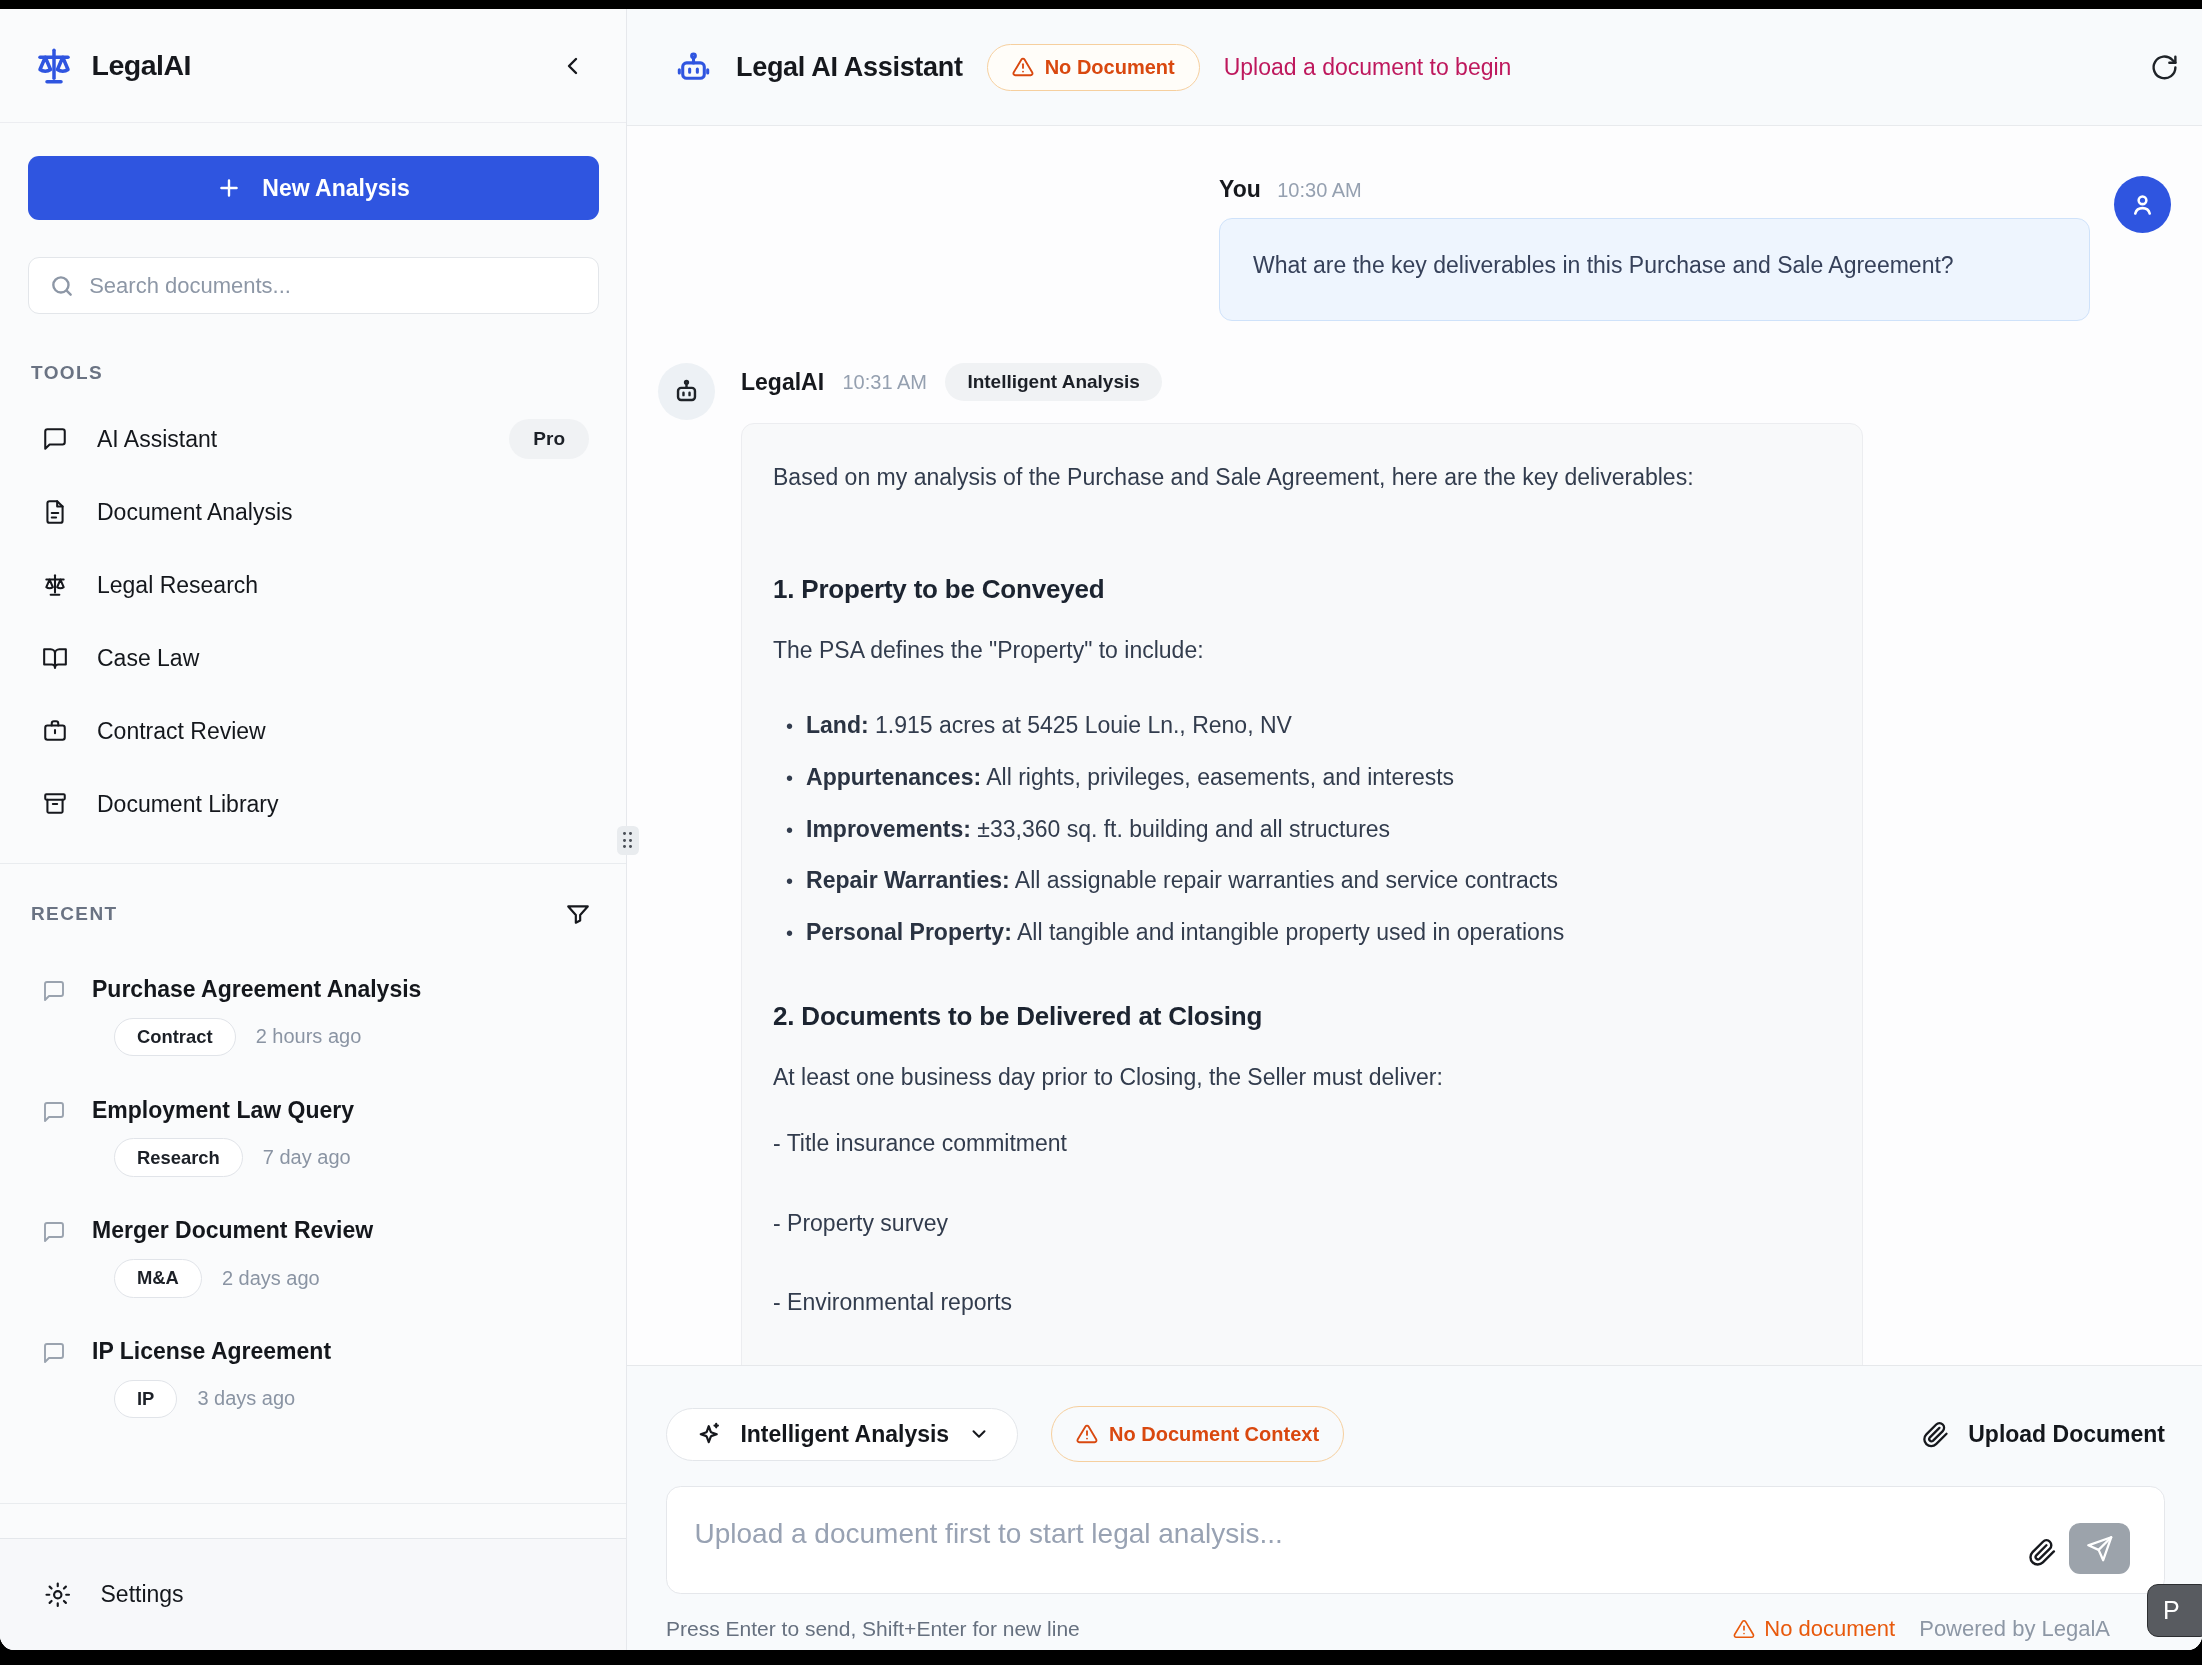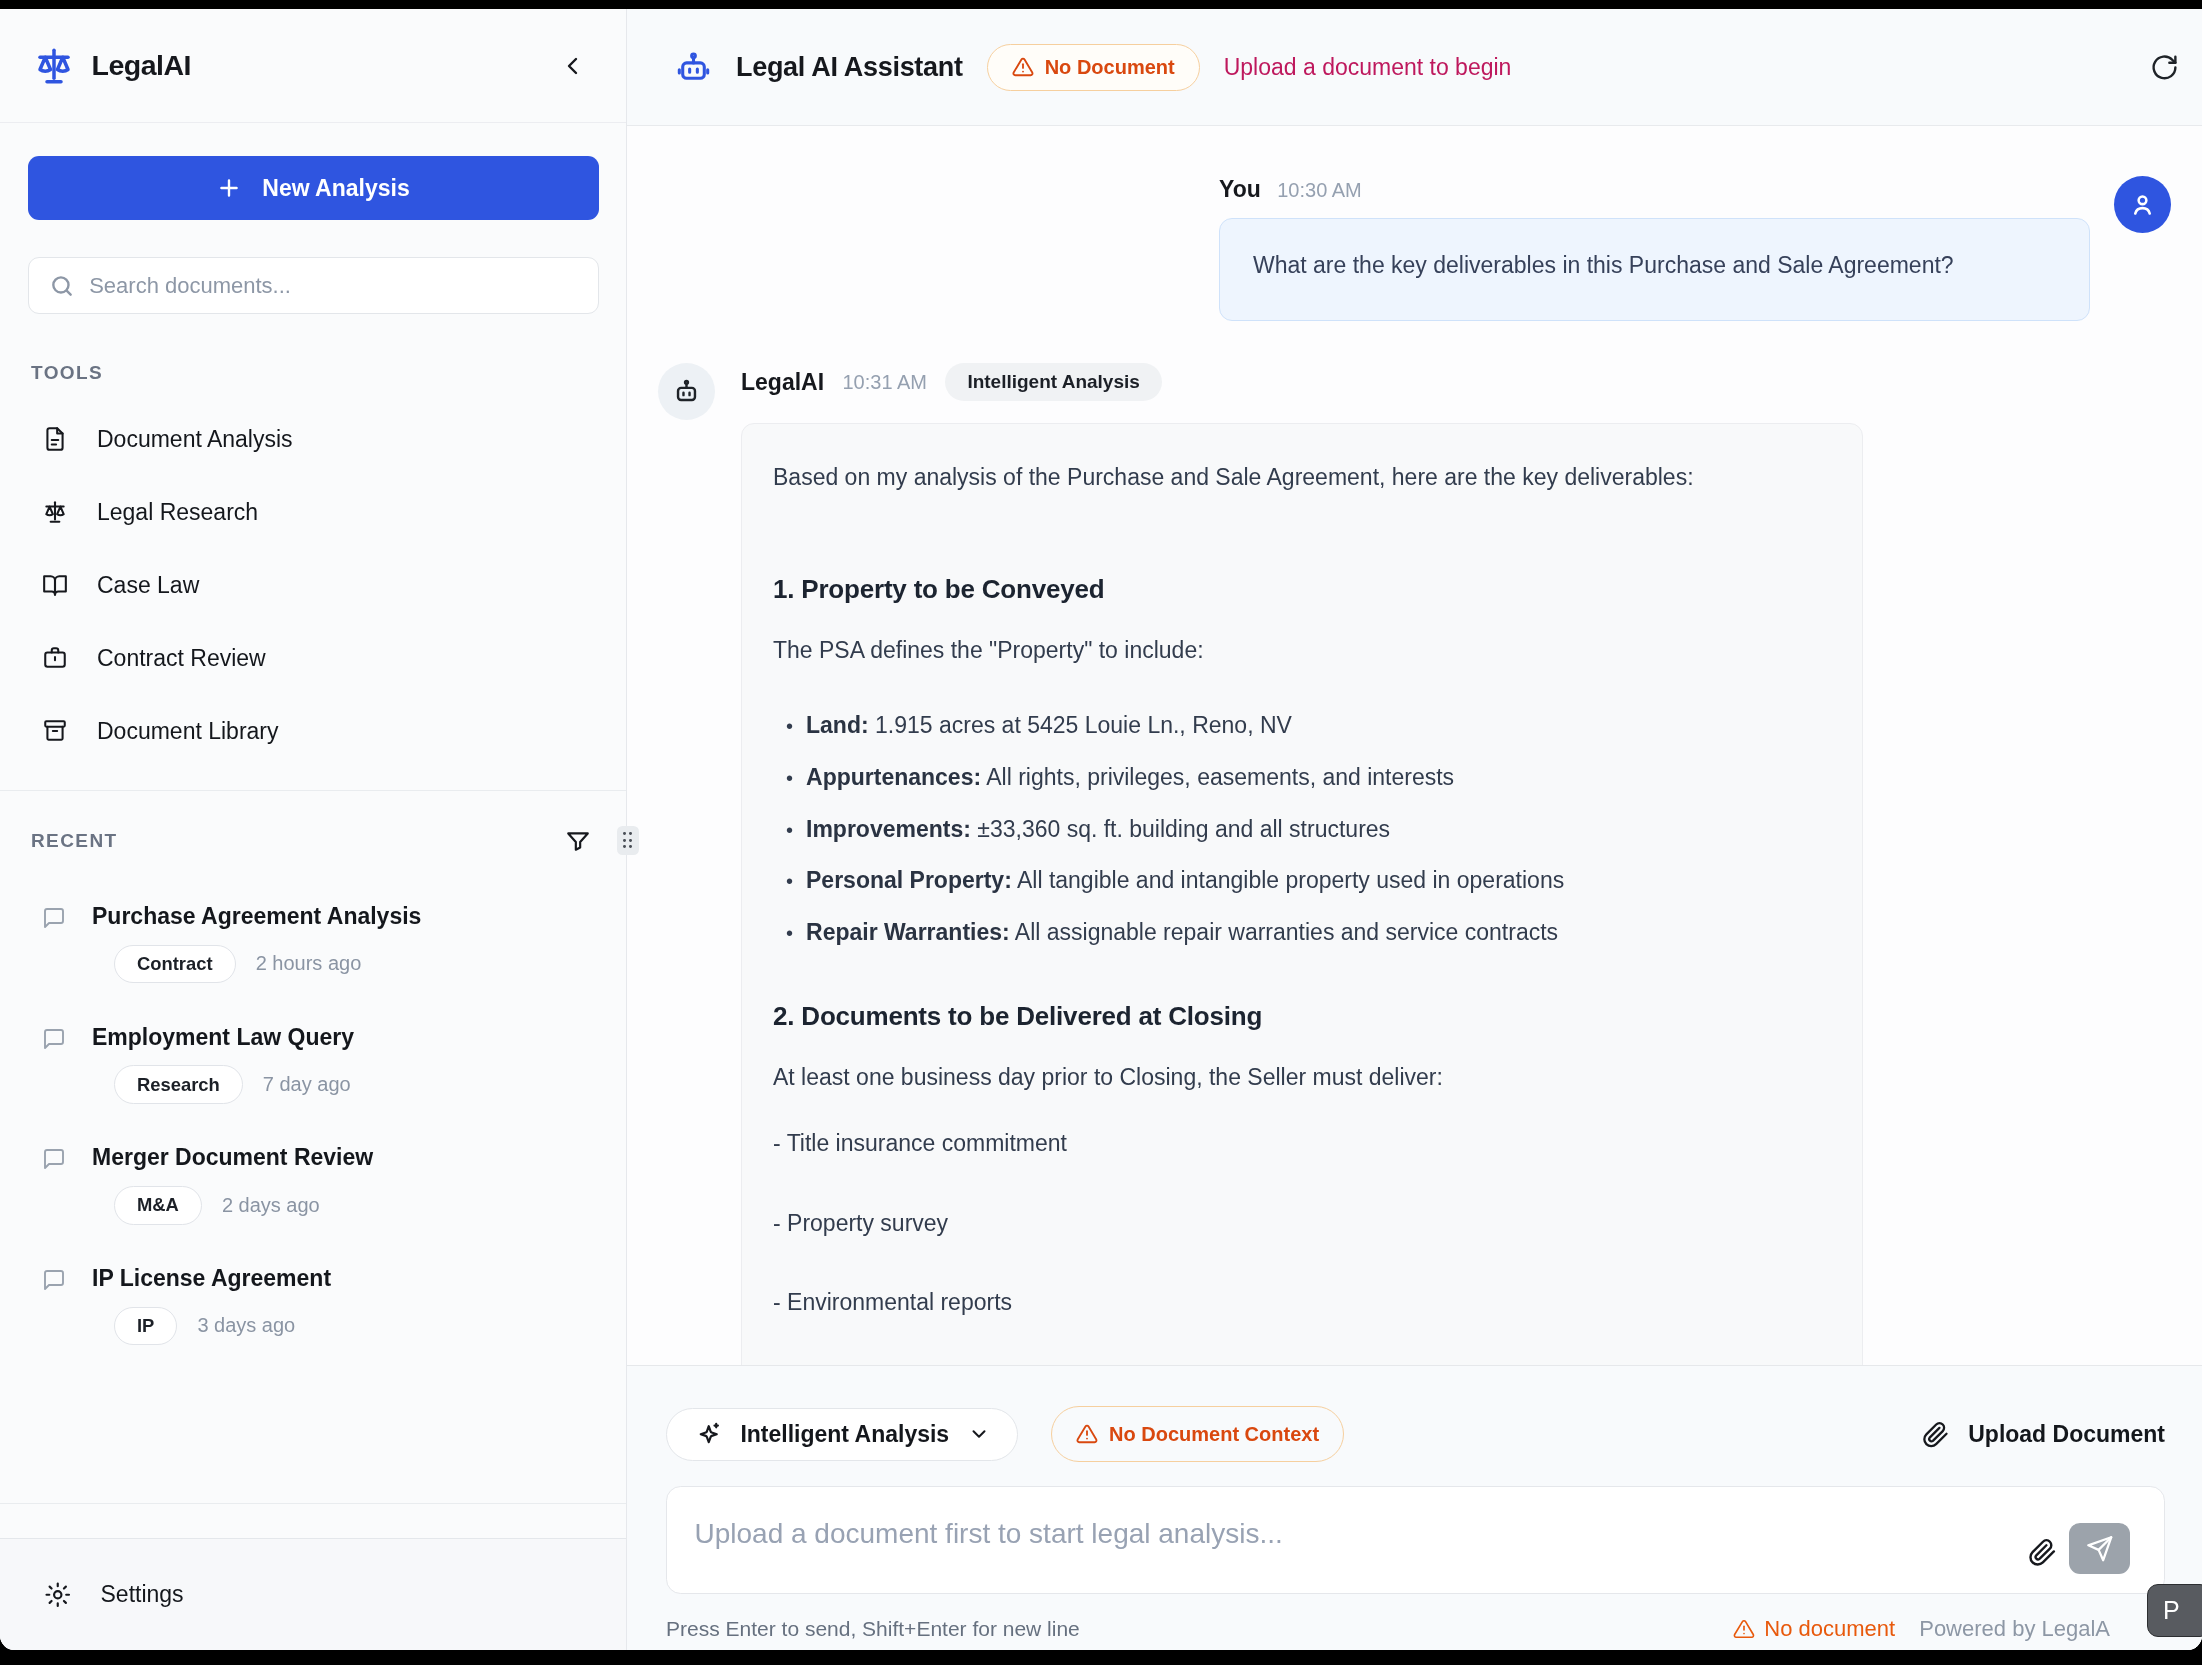--- a/index.html
+++ b/index.html
@@ -165,20 +165,27 @@
           </svg>
         <input type="text" placeholder="Search documents..." style="">
       </div>
     </div>
 
     <div class="side-label">TOOLS</div>
 
     <nav class="tools">
       <div class="tool-item">
         <svg width="26" height="26" viewBox="0 0 24 24" fill="none" stroke="#16181d" stroke-width="1.9" stroke-linecap="round" stroke-linejoin="round">
+            <path d="M21 15a2 2 0 0 1-2 2H7l-4 4V5a2 2 0 0 1 2-2h14a2 2 0 0 1 2 2z"></path>
+          </svg>
+        <span class="lbl">AI Assistant</span>
+        <span class="pill-gray">Pro</span>
+      </div>
+      <div class="tool-item">
+        <svg width="26" height="26" viewBox="0 0 24 24" fill="none" stroke="#16181d" stroke-width="1.9" stroke-linecap="round" stroke-linejoin="round">
             <path d="M14 2H7a2 2 0 0 0-2 2v16a2 2 0 0 0 2 2h10a2 2 0 0 0 2-2V7z"></path>
             <path d="M14 2v5h5"></path>
             <path d="M9 13h6M9 17h4"></path>
           </svg>
         <span class="lbl">Document Analysis</span>
       </div>
       <div class="tool-item">
         <svg width="26" height="26" viewBox="0 0 24 24" fill="none" stroke="#16181d" stroke-width="1.9" stroke-linecap="round" stroke-linejoin="round">
             <path d="M12 3v16"></path>
             <path d="M8 21h8"></path>
@@ -359,22 +366,22 @@
             <span class="mode-chip">Intelligent Analysis</span>
           </div>
           <div class="ai-card">
             <p class="intro">Based on my analysis of the Purchase and Sale Agreement, here are the key deliverables:</p>
             <h3>1. Property to be Conveyed</h3>
             <p class="lead">The PSA defines the "Property" to include:</p>
             <ul>
               <li><b>Land:</b><span> 1.915 acres at 5425 Louie Ln., Reno, NV</span></li>
               <li><b>Appurtenances:</b><span> All rights, privileges, easements, and interests</span></li>
               <li><b>Improvements:</b><span> ±33,360 sq. ft. building and all structures</span></li>
+              <li><b>Repair Warranties:</b><span> All assignable repair warranties and service contracts</span></li>
               <li><b>Personal Property:</b><span> All tangible and intangible property used in operations</span></li>
-              <li><b>Repair Warranties:</b><span> All assignable repair warranties and service contracts</span></li>
             </ul>
             <h3>2. Documents to be Delivered at Closing</h3>
             <p class="lead">At least one business day prior to Closing, the Seller must deliver:</p>
             <p class="dash">- Title insurance commitment</p>
             <p class="dash">- Property survey</p>
             <p class="dash">- Environmental reports</p>
           </div>
         </div>
       </div>
     </section>

